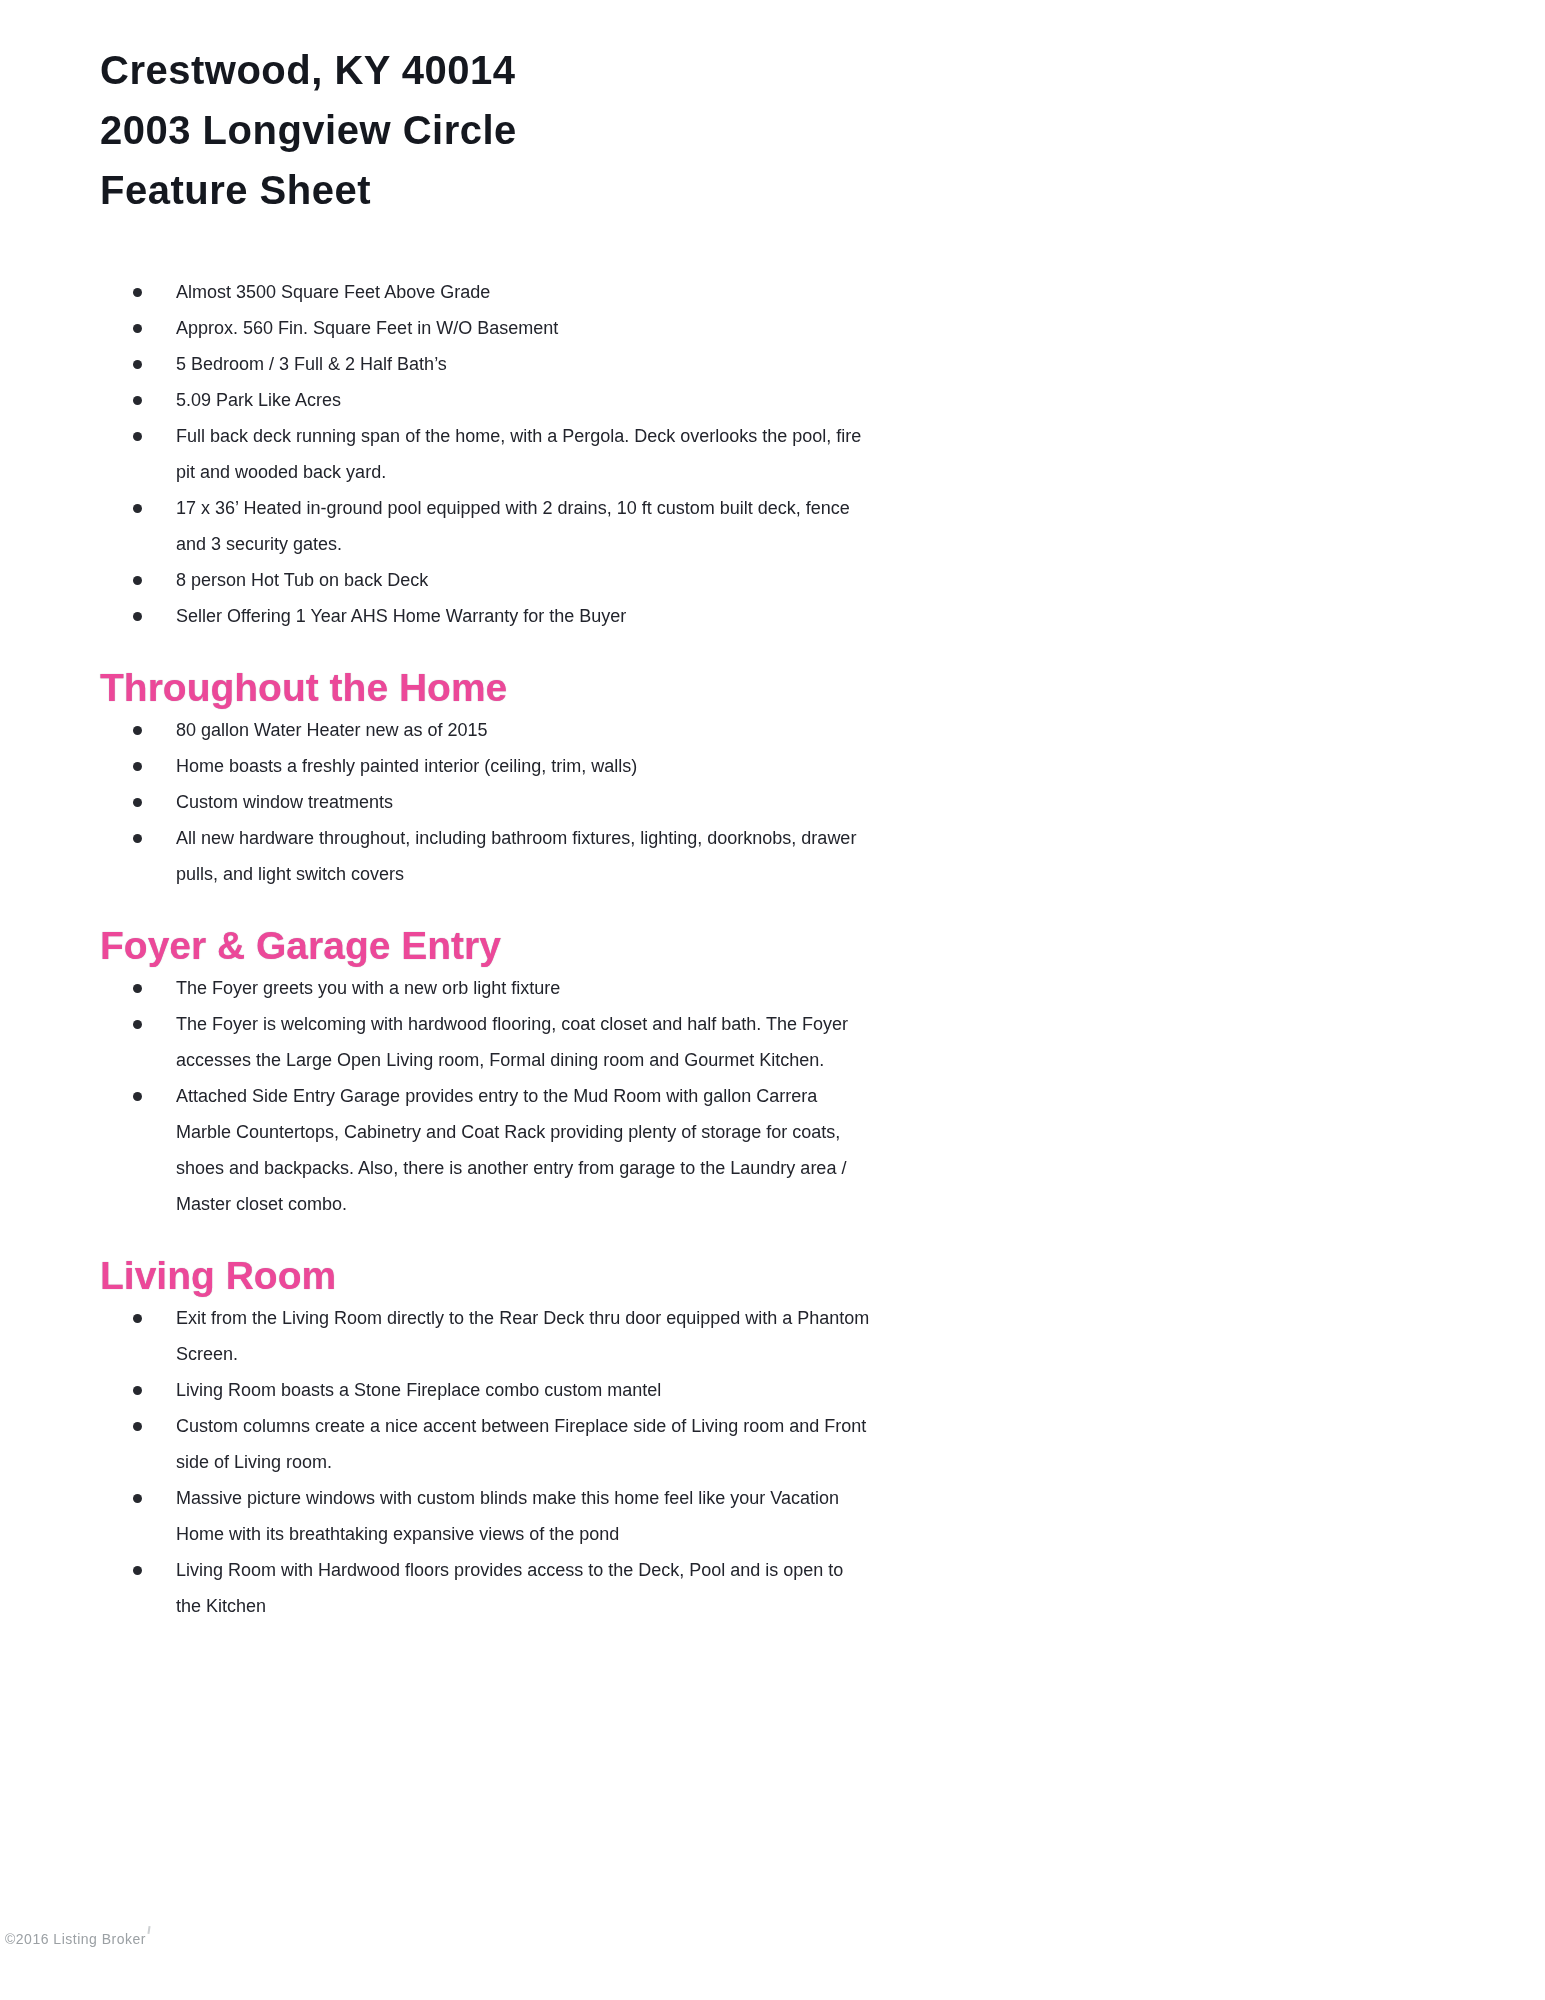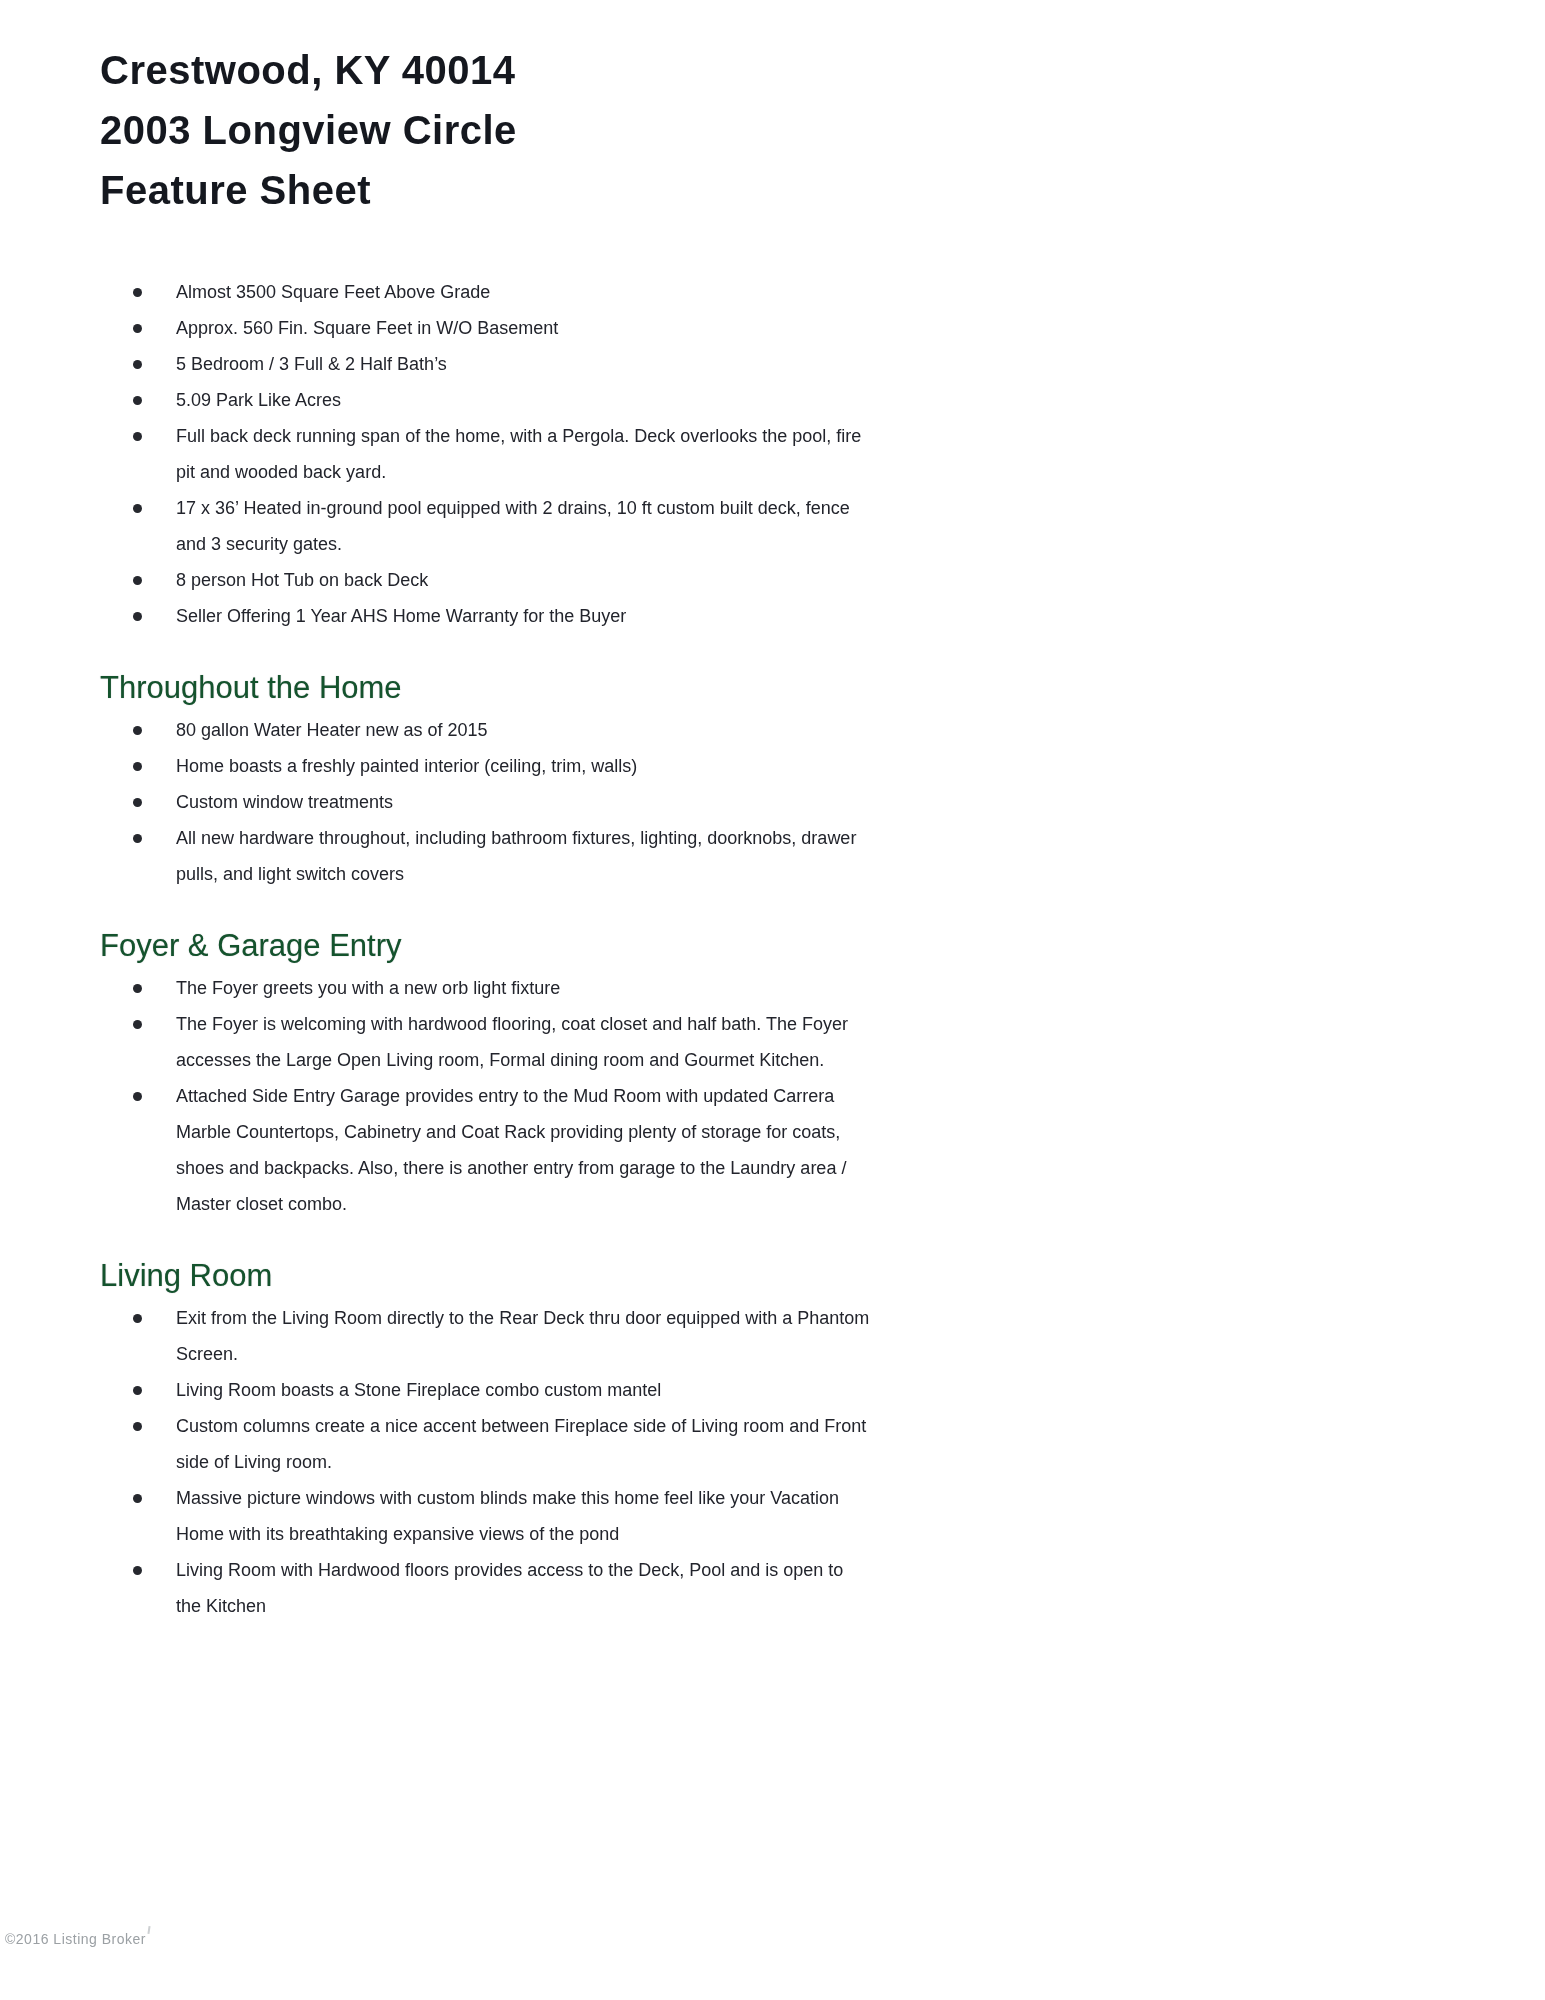--- a/index.html
+++ b/index.html
@@ -34,24 +34,24 @@
     color: #15181f;
   }
   
   .sections {
     width: 1260px;
   }
   section.feature-section {
     margin: 0 0 30px 0;
   }
   .sec-heading {
-    font-size: 31px;
-    font-weight: 400;
+    font-size: 39px;
+    font-weight: 700;
     line-height: 40px;
-    color: #14532d;
+    color: #ec4899;
     text-shadow: 0 0 1px rgba(95, 99, 103, 0.55);
     margin: 34px 0 4px 0;
   }
   section.feature-section:first-child .sec-heading {
     display: none;
   }
   ul.bullet-list {
     list-style: none;
     margin: 0;
     padding: 0;
@@ -174,21 +174,21 @@
             <span class="bullet-dot"></span>
             <span class="bullet-text">The Foyer greets you with a new orb light fixture</span>
           </li>
           <li class="bullet-item">
             <span class="bullet-dot"></span>
             <span class="bullet-text">The Foyer is welcoming with hardwood flooring, coat closet and half bath. The Foyer
 accesses the Large Open Living room, Formal dining room and Gourmet Kitchen.</span>
           </li>
           <li class="bullet-item">
             <span class="bullet-dot"></span>
-            <span class="bullet-text">Attached Side Entry Garage provides entry to the Mud Room with updated Carrera
+            <span class="bullet-text">Attached Side Entry Garage provides entry to the Mud Room with gallon Carrera
 Marble Countertops, Cabinetry and Coat Rack providing plenty of storage for coats,
 shoes and backpacks. Also, there is another entry from garage to the Laundry area /
 Master closet combo.</span>
           </li>
         </ul>
       </section>
       <section class="feature-section">
         <h2 class="sec-heading" style="margin: 34px 0px 4px;">Living Room</h2>
         <ul class="bullet-list">
           <li class="bullet-item">

